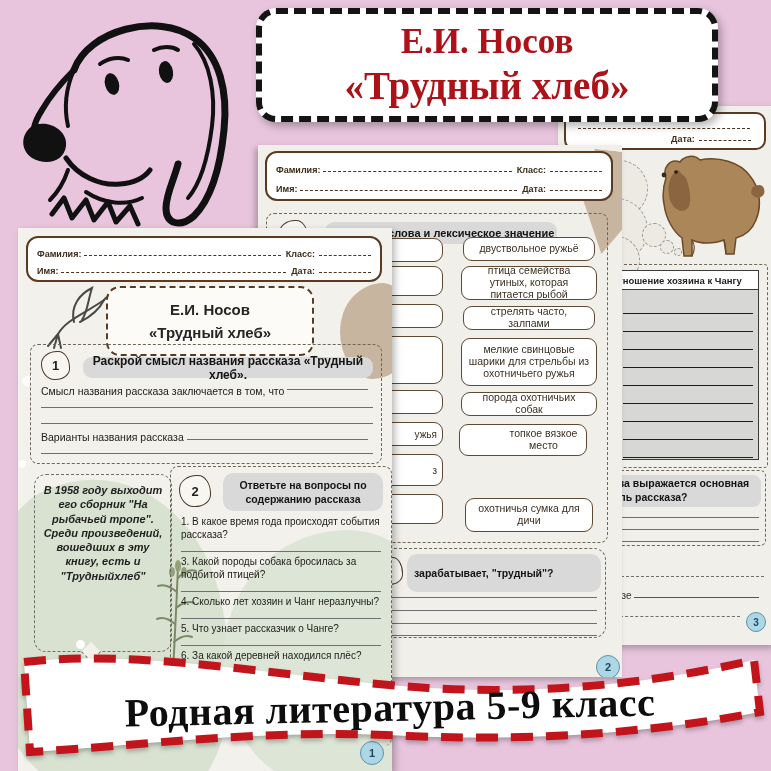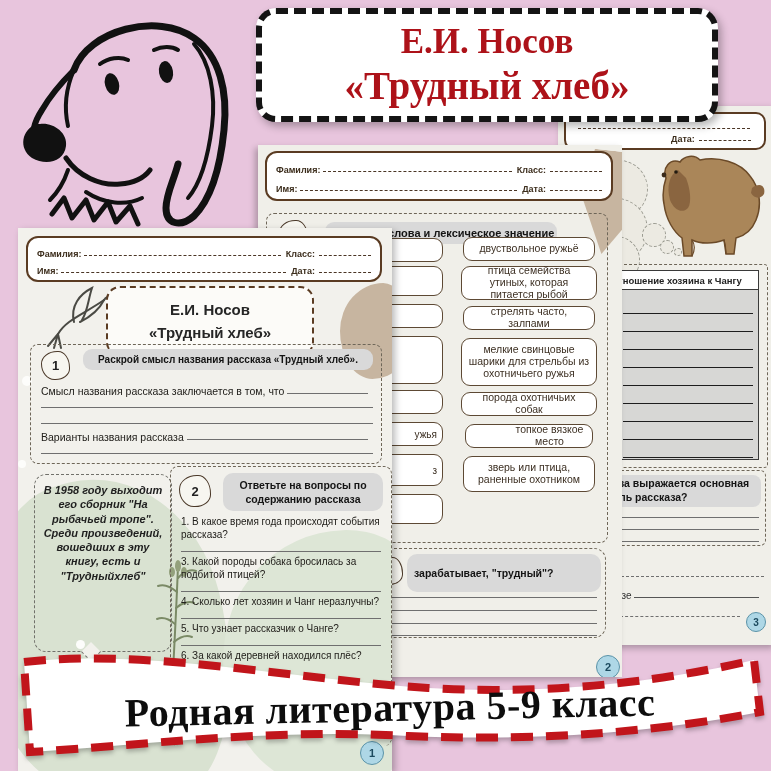--- a/index.html
+++ b/index.html
@@ -204,25 +204,25 @@
         </div>
       <div class="defbox abs" style="left:196px;top:92px;width:132px;height:24px;">
           <span>стрелять часто, залпами</span>
         </div>
       <div class="defbox abs" style="left:194px;top:178px;width:136px;height:24px;">
           <span>порода охотничьих собак</span>
         </div>
       <div class="defbox abs" style="left:194px;top:124px;width:136px;height:48px;">
           <span>мелкие свинцовые шарики для стрельбы из охотничьего ружья</span>
         </div>
-      <div class="defbox abs" style="left:198px;top:210px;width:128px;height:24px;padding-left:47px;">
+      <div class="defbox abs" style="left:192px;top:210px;width:128px;height:32px;padding-left:47px;">
           <span>топкое вязкое место</span>
         </div>
-      <div class="defbox abs" style="left:196px;top:242px;width:132px;height:36px;">
-          <span>зверь или птица, раненные охотником</span>
+      <div class="defbox abs" style="left:198px;top:284px;width:128px;height:34px;">
+          <span>охотничья сумка для дичи</span>
         </div>
     </div>
 
     <div class="abs dbox" style="left:114px;top:403px;width:234px;height:90px;border-radius:12px;">
       <div class="blob abs" style="left:4px;top:8px;width:24px;height:26px;"></div>
       <div class="chip abs" style="left:34px;top:5px;width:194px;height:38px;border-radius:10px;flex-direction:column;
                   align-items:flex-start;padding:2px 7px;font-size:10.5px;line-height:1.35;text-align:left;">
         <span>зарабатывает, "трудный"?</span>
       </div>
       <div class="ln abs" style="left:10px;top:48px;width:214px;"></div>
@@ -275,24 +275,24 @@
 
     <div class="p1title abs" style="left:88px;top:58px;width:204px;height:66px;">
       <div>Е.И. Носов</div>
       <div>«Трудный хлеб»</div>
     </div>
 
     <div class="abs dbox" style="left:12px;top:116px;width:352px;height:120px;">
       <div class="blob abs" style="left:10px;top:6px;width:27px;height:27px;">
         <span>1</span>
       </div>
-      <div class="chip abs" style="left:52px;top:4px;width:290px;height:21px;font-size:10px;">
+      <div class="chip abs" style="left:52px;top:12px;width:290px;height:21px;font-size:12px;">
         <span>Раскрой смысл названия рассказа «Трудный хлеб».</span>
       </div>
-      <div class="abs" style="left:10px;top:40px;width:332px;display:flex;align-items:flex-end;font-size:10.5px;color:#22201c;">
+      <div class="abs" style="left:10px;top:40px;width:332px;display:flex;align-items:center;font-size:10.5px;color:#22201c;">
         <span>Смысл названия рассказа заключается в том, что</span>
         <span class="hline" style="border-bottom:1.6px solid #6f6f6f;"></span>
       </div>
       <div class="ln abs" style="left:10px;top:62px;width:332px;"></div>
       <div class="ln abs" style="left:10px;top:78px;width:332px;"></div>
       <div class="abs" style="left:10px;top:86px;width:332px;display:flex;align-items:flex-end;font-size:10.5px;color:#22201c;">
         <span>Варианты названия рассказа</span>
         <span class="hline" style="border-bottom:1.6px solid #6f6f6f;"></span>
       </div>
       <div class="ln abs" style="left:10px;top:108px;width:332px;"></div>

